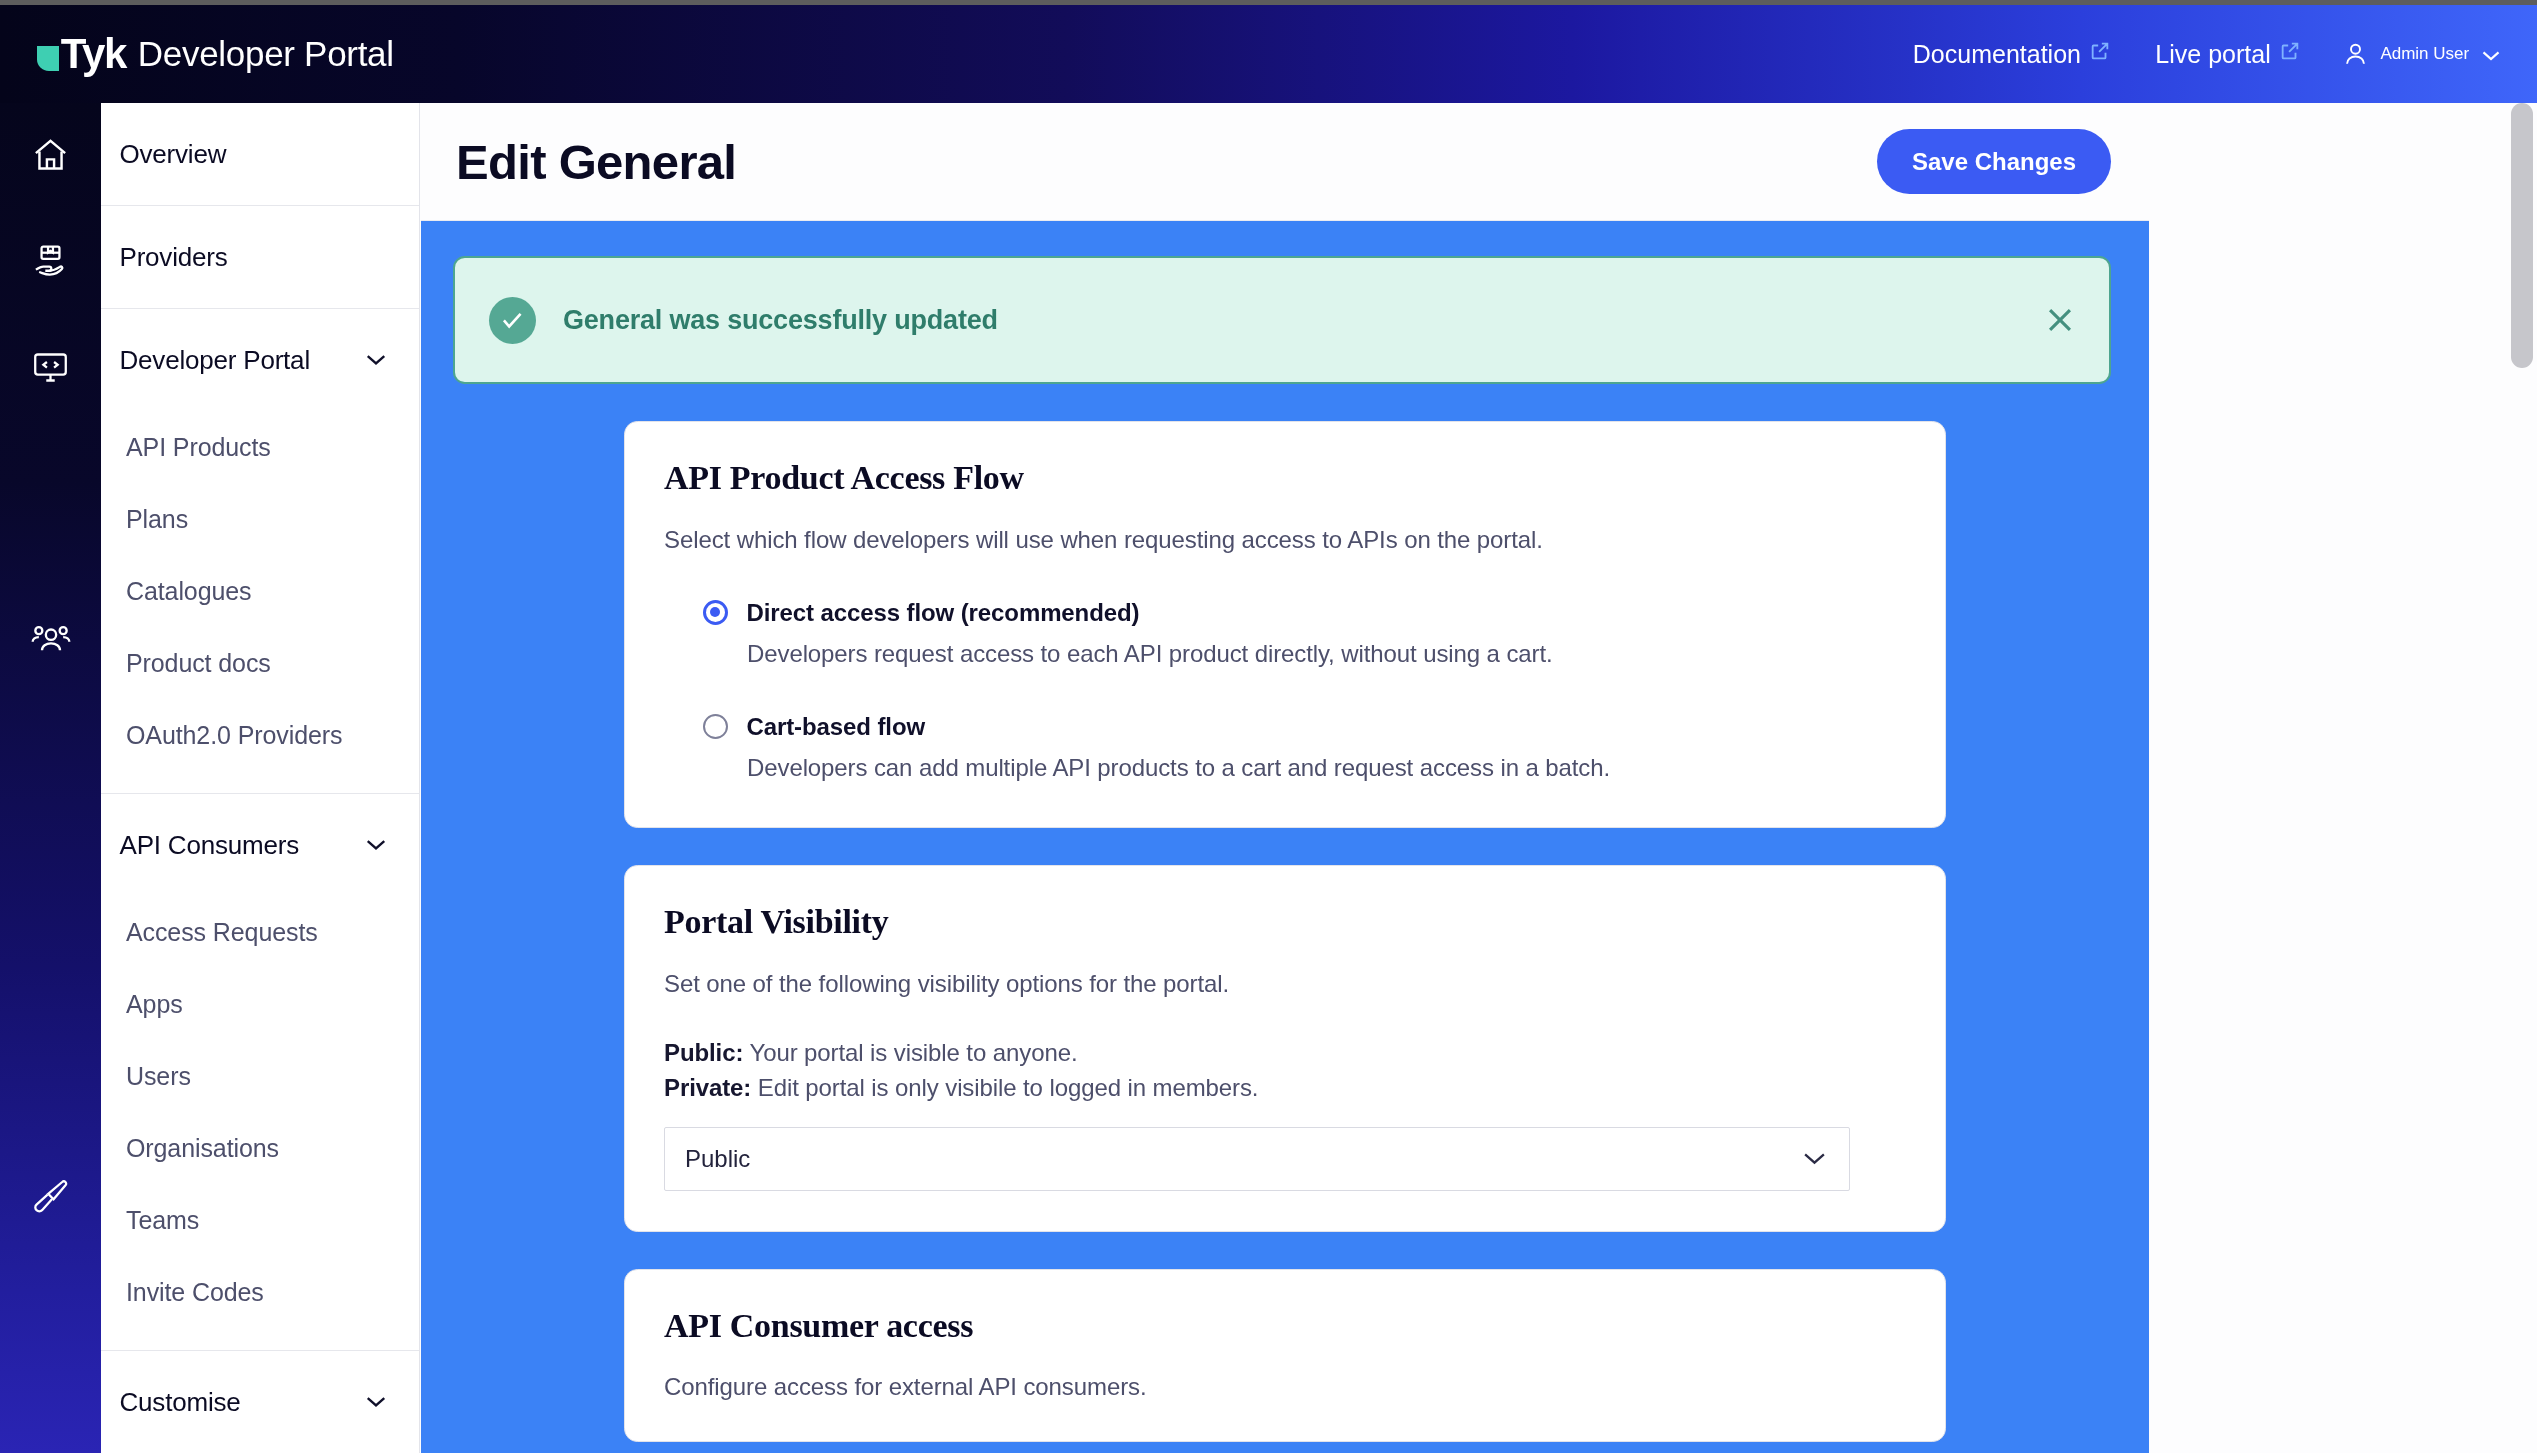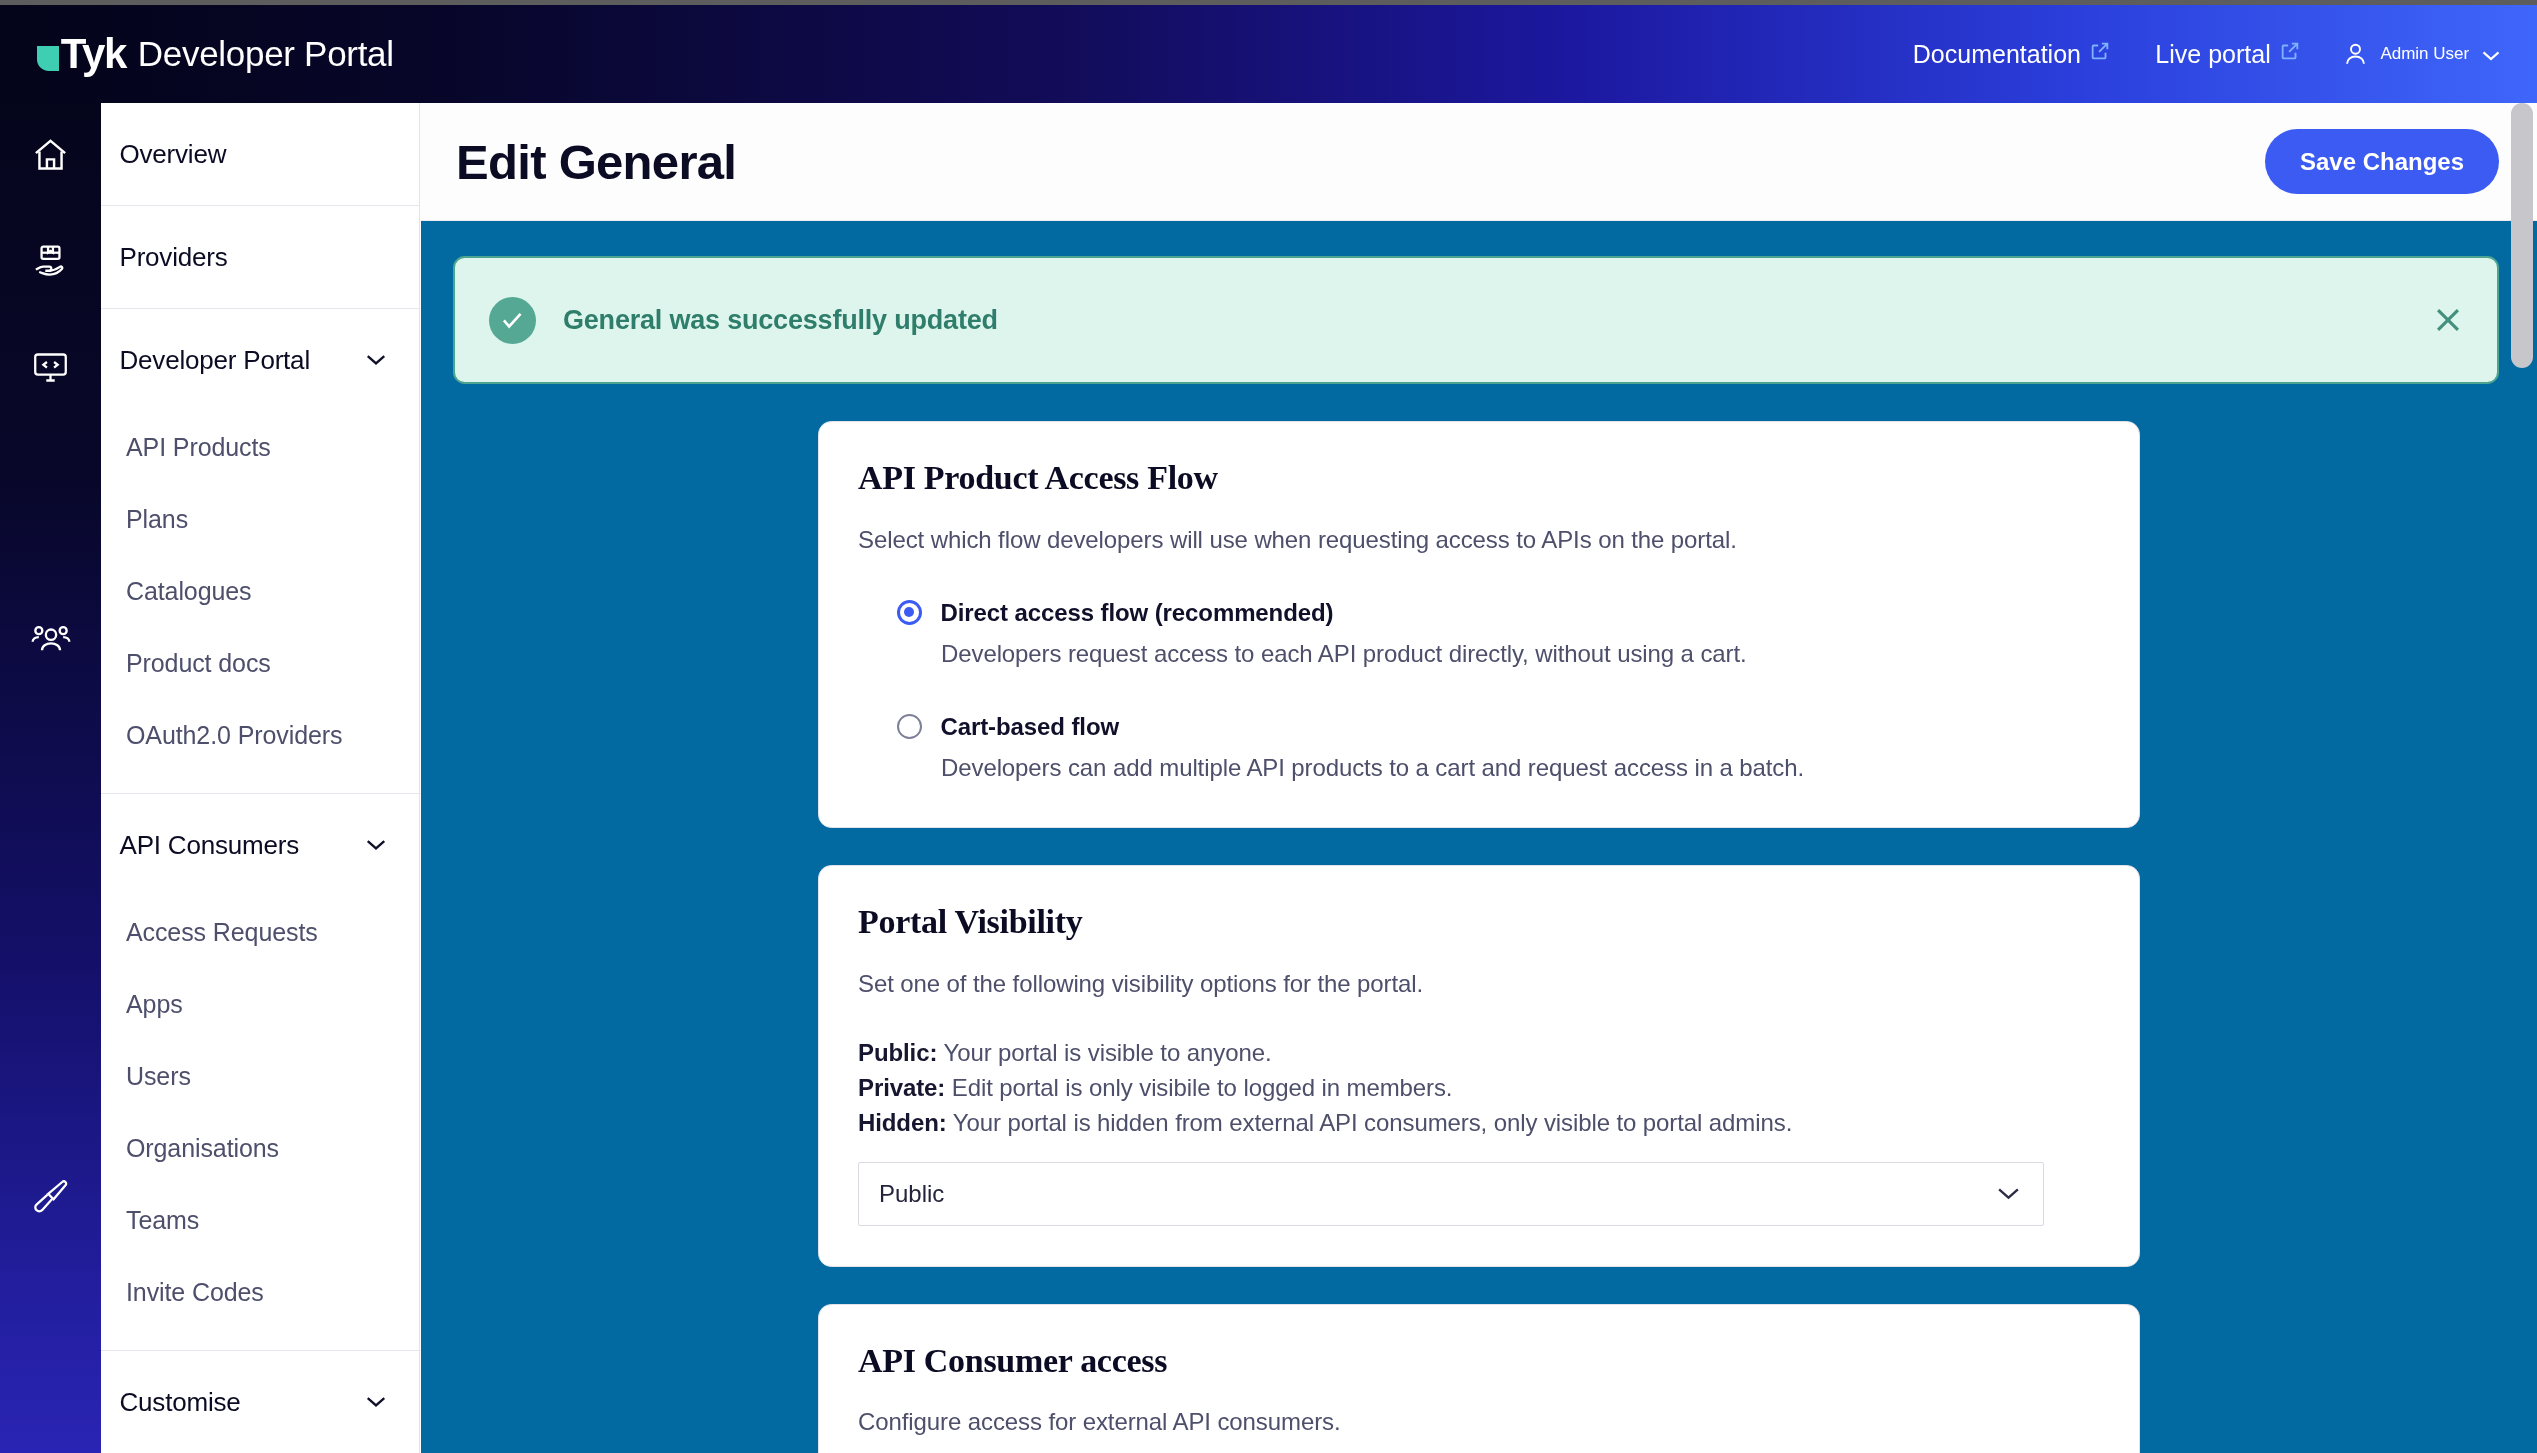--- a/index.html
+++ b/index.html
@@ -107,22 +107,22 @@
     padding: 0 18.5px 0 25px;
     height: 72px; display: flex; align-items: center;
     font-size: 25px; color: #4d4f6b; cursor: pointer;
     letter-spacing: -0.1px;
   }
   .sb-spacer { height: 22px; }
 
   
   .main {
     position: absolute; top: 103px; left: 421px;
-    width: 2116px; height: 1350px;
-    background: #0369a1;
+    width: 1728px; height: 1350px;
+    background: #3b82f6;
     overflow: hidden;
   }
   .page-head {
     height: 118px;
     border-bottom: 1.7px solid #ebebf0;
     display: flex; align-items: center; justify-content: space-between;
     padding: 0 38px 0 35px;
     background: #fdfdfe;
   }
   .page-title {
@@ -445,23 +445,20 @@
       <div class="card-title">Portal Visibility</div>
       <div class="card-desc">Set one of the following visibility options for the portal.</div>
 
       <div class="vis-lines">
         <div class="vis-line">
           <b>Public:</b><span> Your portal is visible to anyone.</span>
         </div>
         <div class="vis-line">
           <b>Private:</b><span> Edit portal is only visibile to logged in members.</span>
         </div>
-        <div class="vis-line">
-          <b>Hidden:</b><span> Your portal is hidden from external API consumers, only visible to portal admins.</span>
-        </div>
       </div>
 
       <div class="select-wrap">
         <span class="select-value">Public</span>
         <span class="select-chev">
           <svg viewBox="0 0 24 14" width="25" height="17" fill="none" stroke="#2b2b45" stroke-width="2.2">
               <path d="M3 3l9 8 9-8"></path>
             </svg>
         </span>
       </div>

